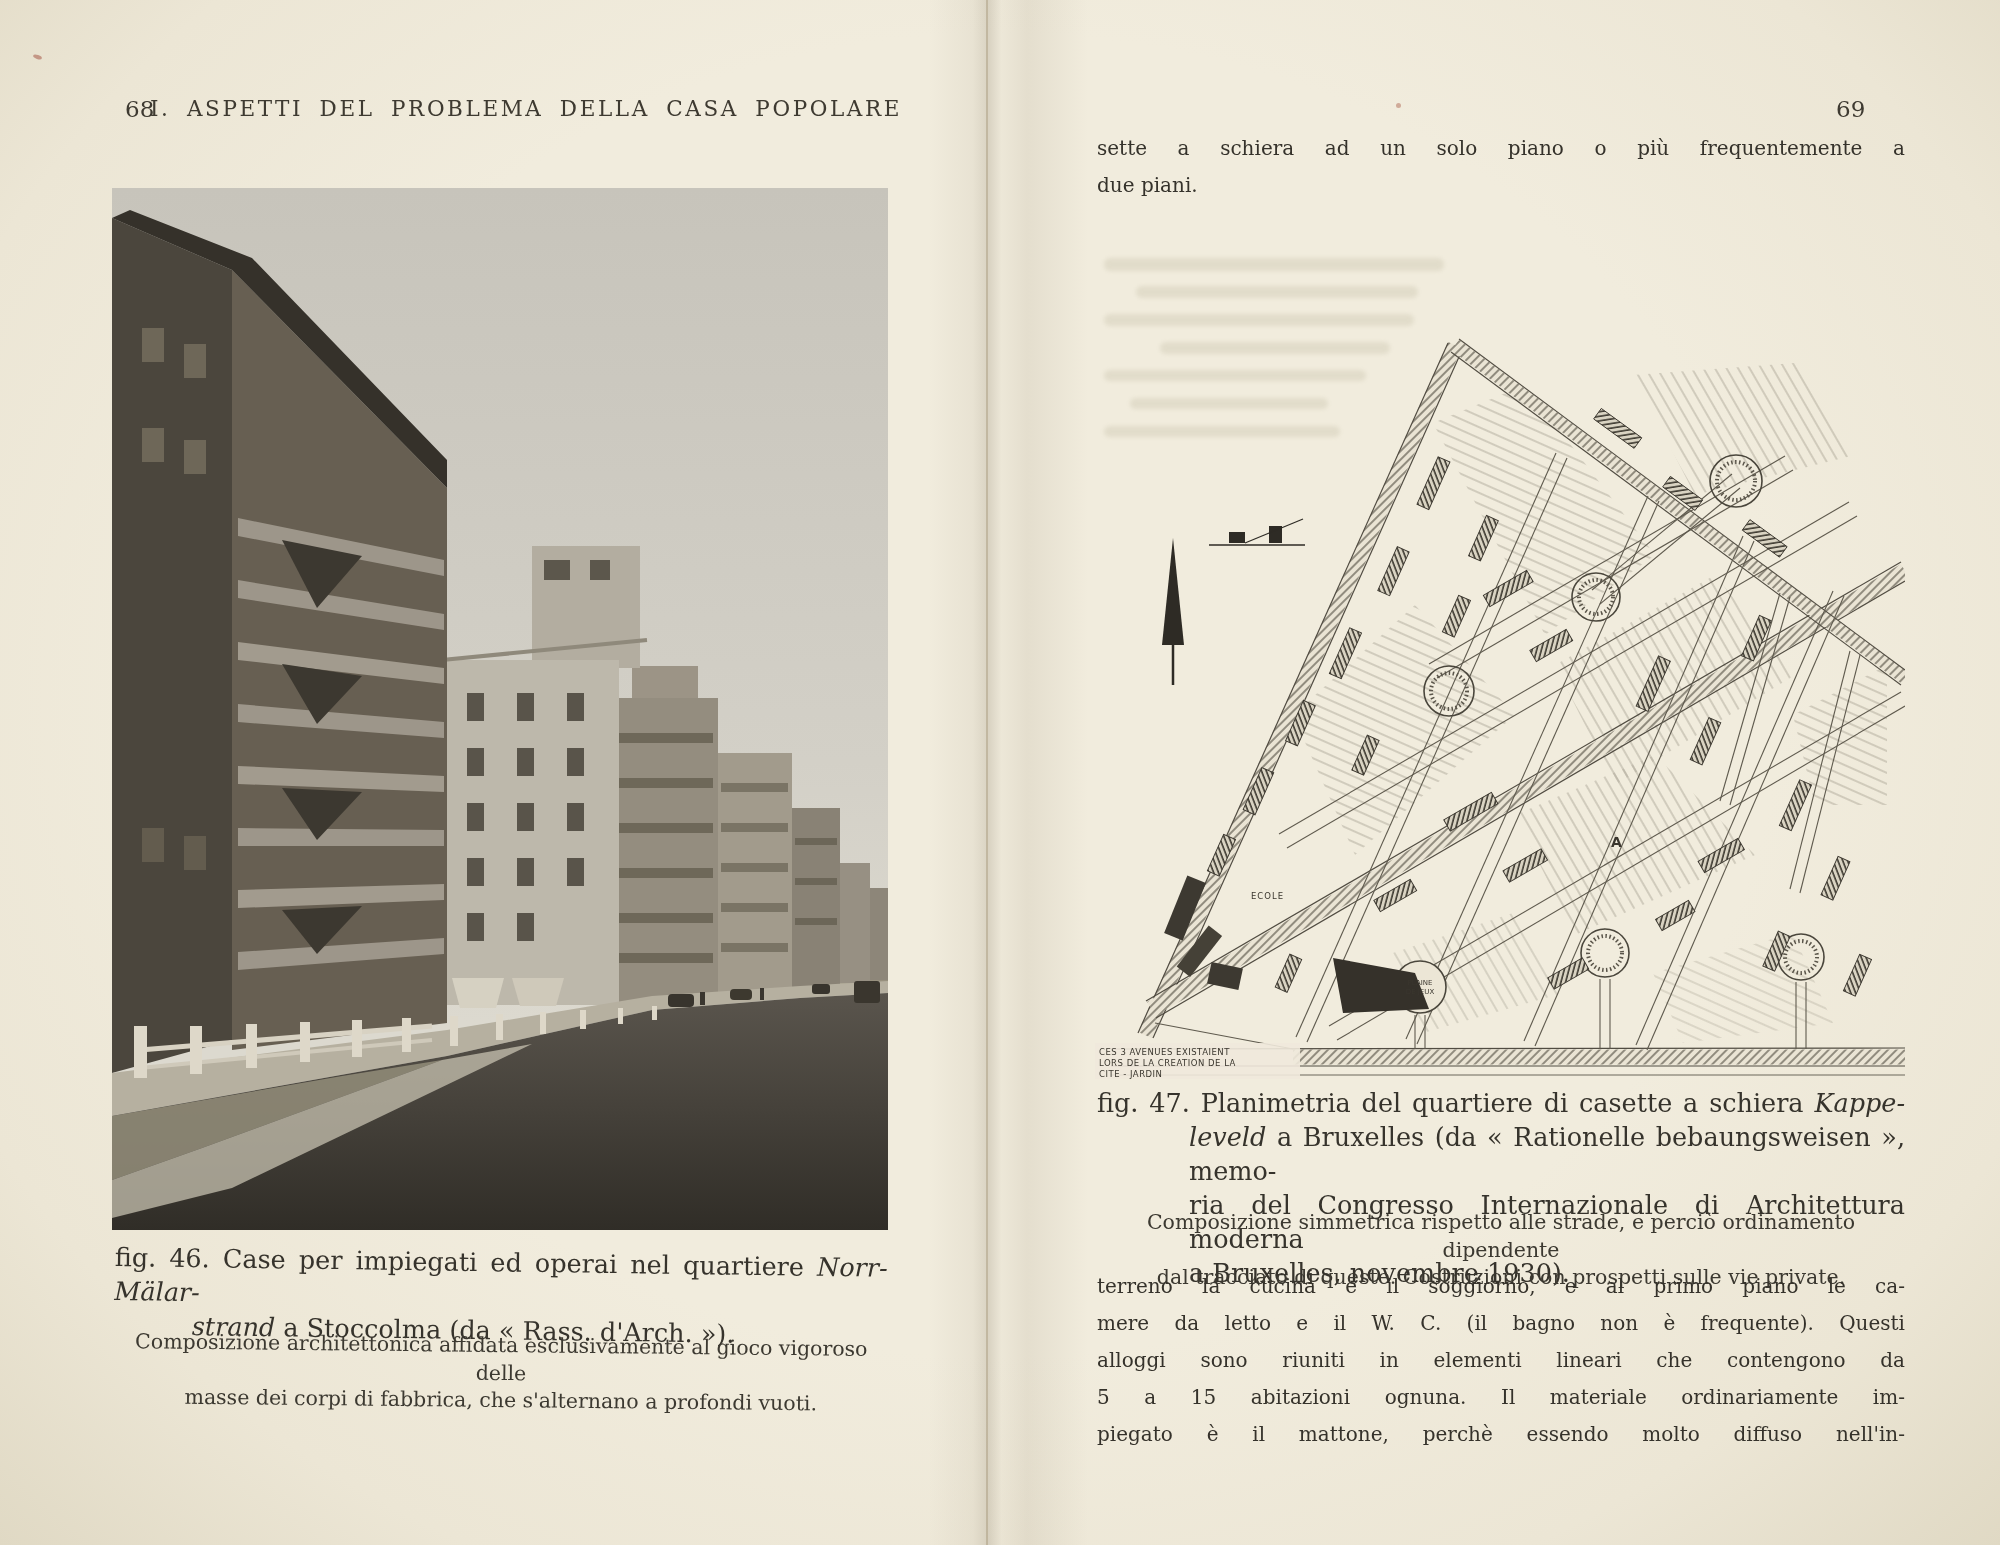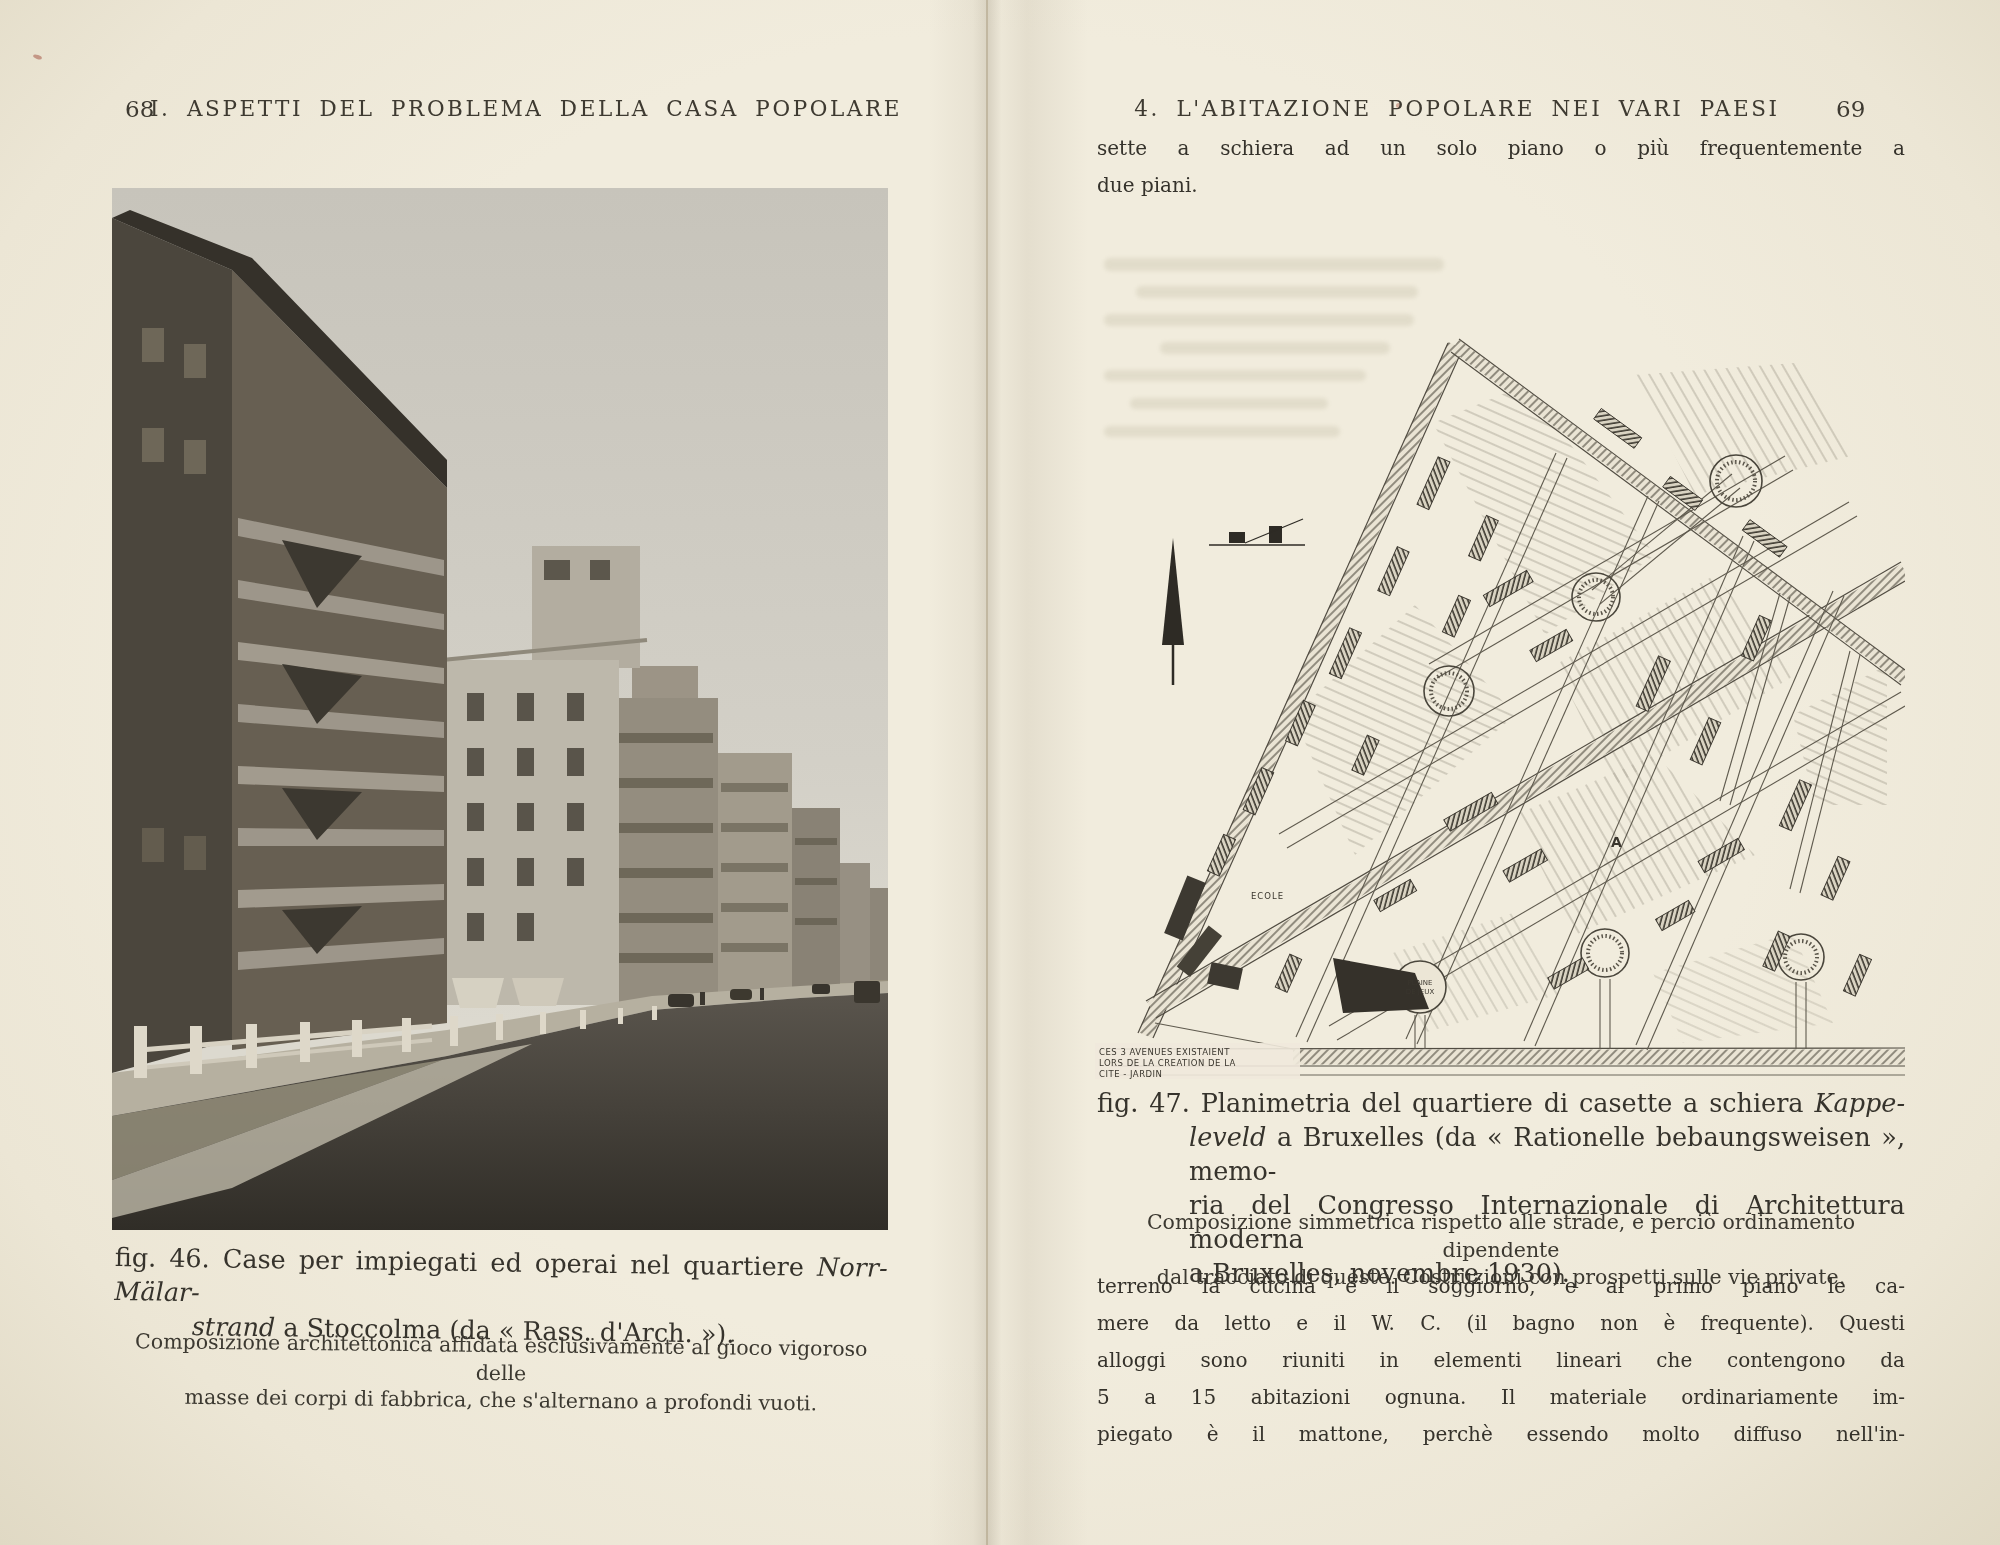--- a/index.html
+++ b/index.html
@@ -177,21 +177,20 @@
 
   <div class="abs cap cap46" style="left:115px;top:1240px;width:773px;transform:rotate(0.8deg);transform-origin:left top;">
     <div class="just"><span>fig. 46. Case per impiegati ed operai nel quartiere </span><em>Norr-Mälar-</em></div>
     <div class="hang2"><em>strand</em><span> a Stoccolma (da « Rass. d'Arch. »).</span></div>
   </div>
   <div class="abs sub" style="left:115px;top:1328px;width:773px;transform:rotate(0.6deg);transform-origin:left top;">
     <div>Composizione architettonica affidata esclusivamente al gioco vigoroso delle</div>
     <div>masse dei corpi di fabbrica, che s'alternano a profondi vuoti.</div>
   </div>
 
-  <div class="abs runhead" style="left:1097px;width:720px;">4. L'ABITAZIONE POPOLARE NEI VARI PAESI</div>
   <div class="abs pagenum" style="left:1836px;text-align:right;">69</div>
 
   <div class="abs ghostwrap">
     <div class="ghost" style="left:0;top:18px;width:340px;height:13px;"></div>
     <div class="ghost" style="left:32px;top:46px;width:282px;height:12px;"></div>
     <div class="ghost" style="left:0;top:74px;width:310px;height:12px;"></div>
     <div class="ghost" style="left:56px;top:102px;width:230px;height:12px;"></div>
     <div class="ghost" style="left:0;top:130px;width:262px;height:11px;"></div>
     <div class="ghost" style="left:26px;top:158px;width:198px;height:11px;"></div>
     <div class="ghost" style="left:0;top:186px;width:236px;height:11px;"></div>

